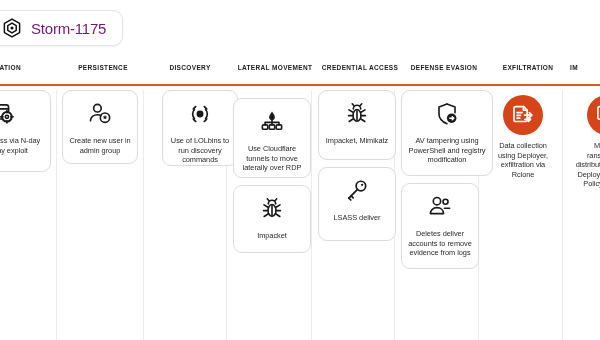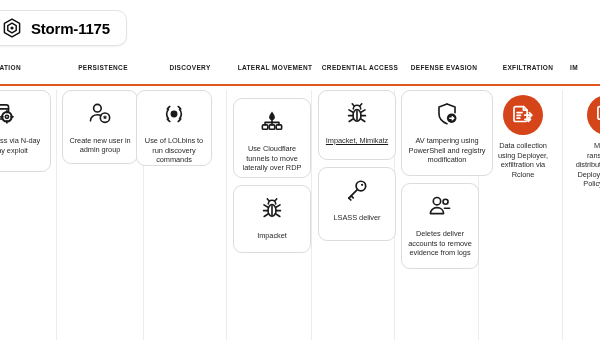--- a/index.html
+++ b/index.html
@@ -13,21 +13,21 @@
   
   .actor-chip{
     position:absolute;left:-14px;top:10px;
     display:flex;align-items:center;gap:8px;
     height:36px;padding:0 16px 0 14px;
     background:#ffffff;border:1px solid #e3e3e3;border-radius:10px;
     box-shadow:0 1px 2px rgba(0,0,0,.06);
     box-sizing:border-box;
   }
   .actor-chip .glyph{width:22px;height:22px;flex:0 0 22px;display:block;}
-  .actor-name{font-size:15px;font-weight:700;letter-spacing:-.2px;color:#000000;white-space:nowrap;}
+  .actor-name{font-size:15px;font-weight:400;letter-spacing:-.2px;color:#701a75;white-space:nowrap;}
 
   
   .headers{position:absolute;left:0;top:64px;width:600px;height:16px;}
   .col-head{
     position:absolute;top:0;
     font-size:6.5px;font-weight:700;letter-spacing:.35px;
     color:#1c1c1c;text-transform:uppercase;white-space:nowrap;
     text-align:center;
   }
   .rule{
@@ -115,34 +115,34 @@
             <circle cx="15.6" cy="14.6" r="4.2"></circle>
             <circle cx="15.6" cy="14.6" r="1.5"></circle>
             <path d="M15.6 8.9v2M15.6 18.3v2M9.9 14.6h2M19.3 14.6h2"></path>
           </svg>
         </span>
         <span class="label">Initial access via N-day or 0-day exploit</span>
       </div>
     </div>
 
     <div class="col" style="left:62px;width:76px;">
-      <div class="card" style="width:76px;height:74px;justify-content:flex-end;">
+      <div class="card" style="width:76px;height:74px;">
         <span class="icon">
           <svg width="26" height="26" viewBox="0 0 24 24" fill="none" stroke="#1a1a1a" stroke-width="1.5" stroke-linecap="round" stroke-linejoin="round">
             <circle cx="9.6" cy="6.6" r="3.5"></circle>
             <path d="M3.2 18.3c0-3.3 2.9-5.6 6.4-5.6 1.2 0 2.3.25 3.2.7"></path>
             <circle cx="16.6" cy="15.4" r="4.3"></circle>
             <path d="M16.6 12.9l.62 1.33 1.46.19-1.07 1.02.27 1.45-1.28-.7-1.28.7.27-1.45-1.07-1.02 1.46-.19z" fill="#1a1a1a" stroke="none"></path>
           </svg>
         </span>
         <span class="label">Create new user in admin group</span>
       </div>
     </div>
 
-    <div class="col" style="left:136px;width:80px;">
+    <div class="col" style="left:162px;width:80px;">
       <div class="card" style="width:76px;height:76px;">
         <span class="icon">
           <svg width="26" height="26" viewBox="0 0 24 24" fill="none" stroke="#1a1a1a" stroke-width="1.5" stroke-linecap="round" stroke-linejoin="round">
             <circle cx="12" cy="12" r="3.2" fill="#1a1a1a" stroke="none"></circle>
             <path d="M6.9 7.6a7.2 7.2 0 0 0 0 8.8"></path>
             <path d="M17.1 7.6a7.2 7.2 0 0 1 0 8.8"></path>
             <path d="M8.1 5.1a10 10 0 0 0-2.3 2.3"></path>
             <path d="M15.9 5.1a10 10 0 0 1 2.3 2.3"></path>
             <path d="M8.1 18.9a10 10 0 0 1-2.3-2.3"></path>
             <path d="M15.9 18.9a10 10 0 0 0 2.3-2.3"></path>
@@ -174,21 +174,21 @@
             <path d="M12 9.3v8"></path>
             <path d="M8.3 10.4 4.6 8.2M8.3 13.5H4.2M8.3 16.6l-3.5 2.3"></path>
             <path d="M15.7 10.4l3.7-2.2M15.7 13.5h4.1M15.7 16.6l3.5 2.3"></path>
           </svg>
         </span>
         <span class="label">Impacket</span>
       </div>
     </div>
 
     <div class="col" style="left:318px;width:78px;">
-      <div class="card" style="width:78px;height:70px;text-decoration:underline;">
+      <div class="card" style="width:78px;height:70px;">
         <span class="icon">
           <svg width="26" height="26" viewBox="0 0 24 24" fill="none" stroke="#1a1a1a" stroke-width="1.5" stroke-linecap="round" stroke-linejoin="round">
             <path d="M8.6 7.3c0-1.9 1.5-3.4 3.4-3.4s3.4 1.5 3.4 3.4"></path>
             <path d="M9.4 4.6 7.6 2.6M14.6 4.6l1.8-2"></path>
             <ellipse cx="12" cy="13.3" rx="3.7" ry="5.3"></ellipse>
             <path d="M12 9.3v8"></path>
             <path d="M8.3 10.4 4.6 8.2M8.3 13.5H4.2M8.3 16.6l-3.5 2.3"></path>
             <path d="M15.7 10.4l3.7-2.2M15.7 13.5h4.1M15.7 16.6l3.5 2.3"></path>
           </svg>
         </span>

